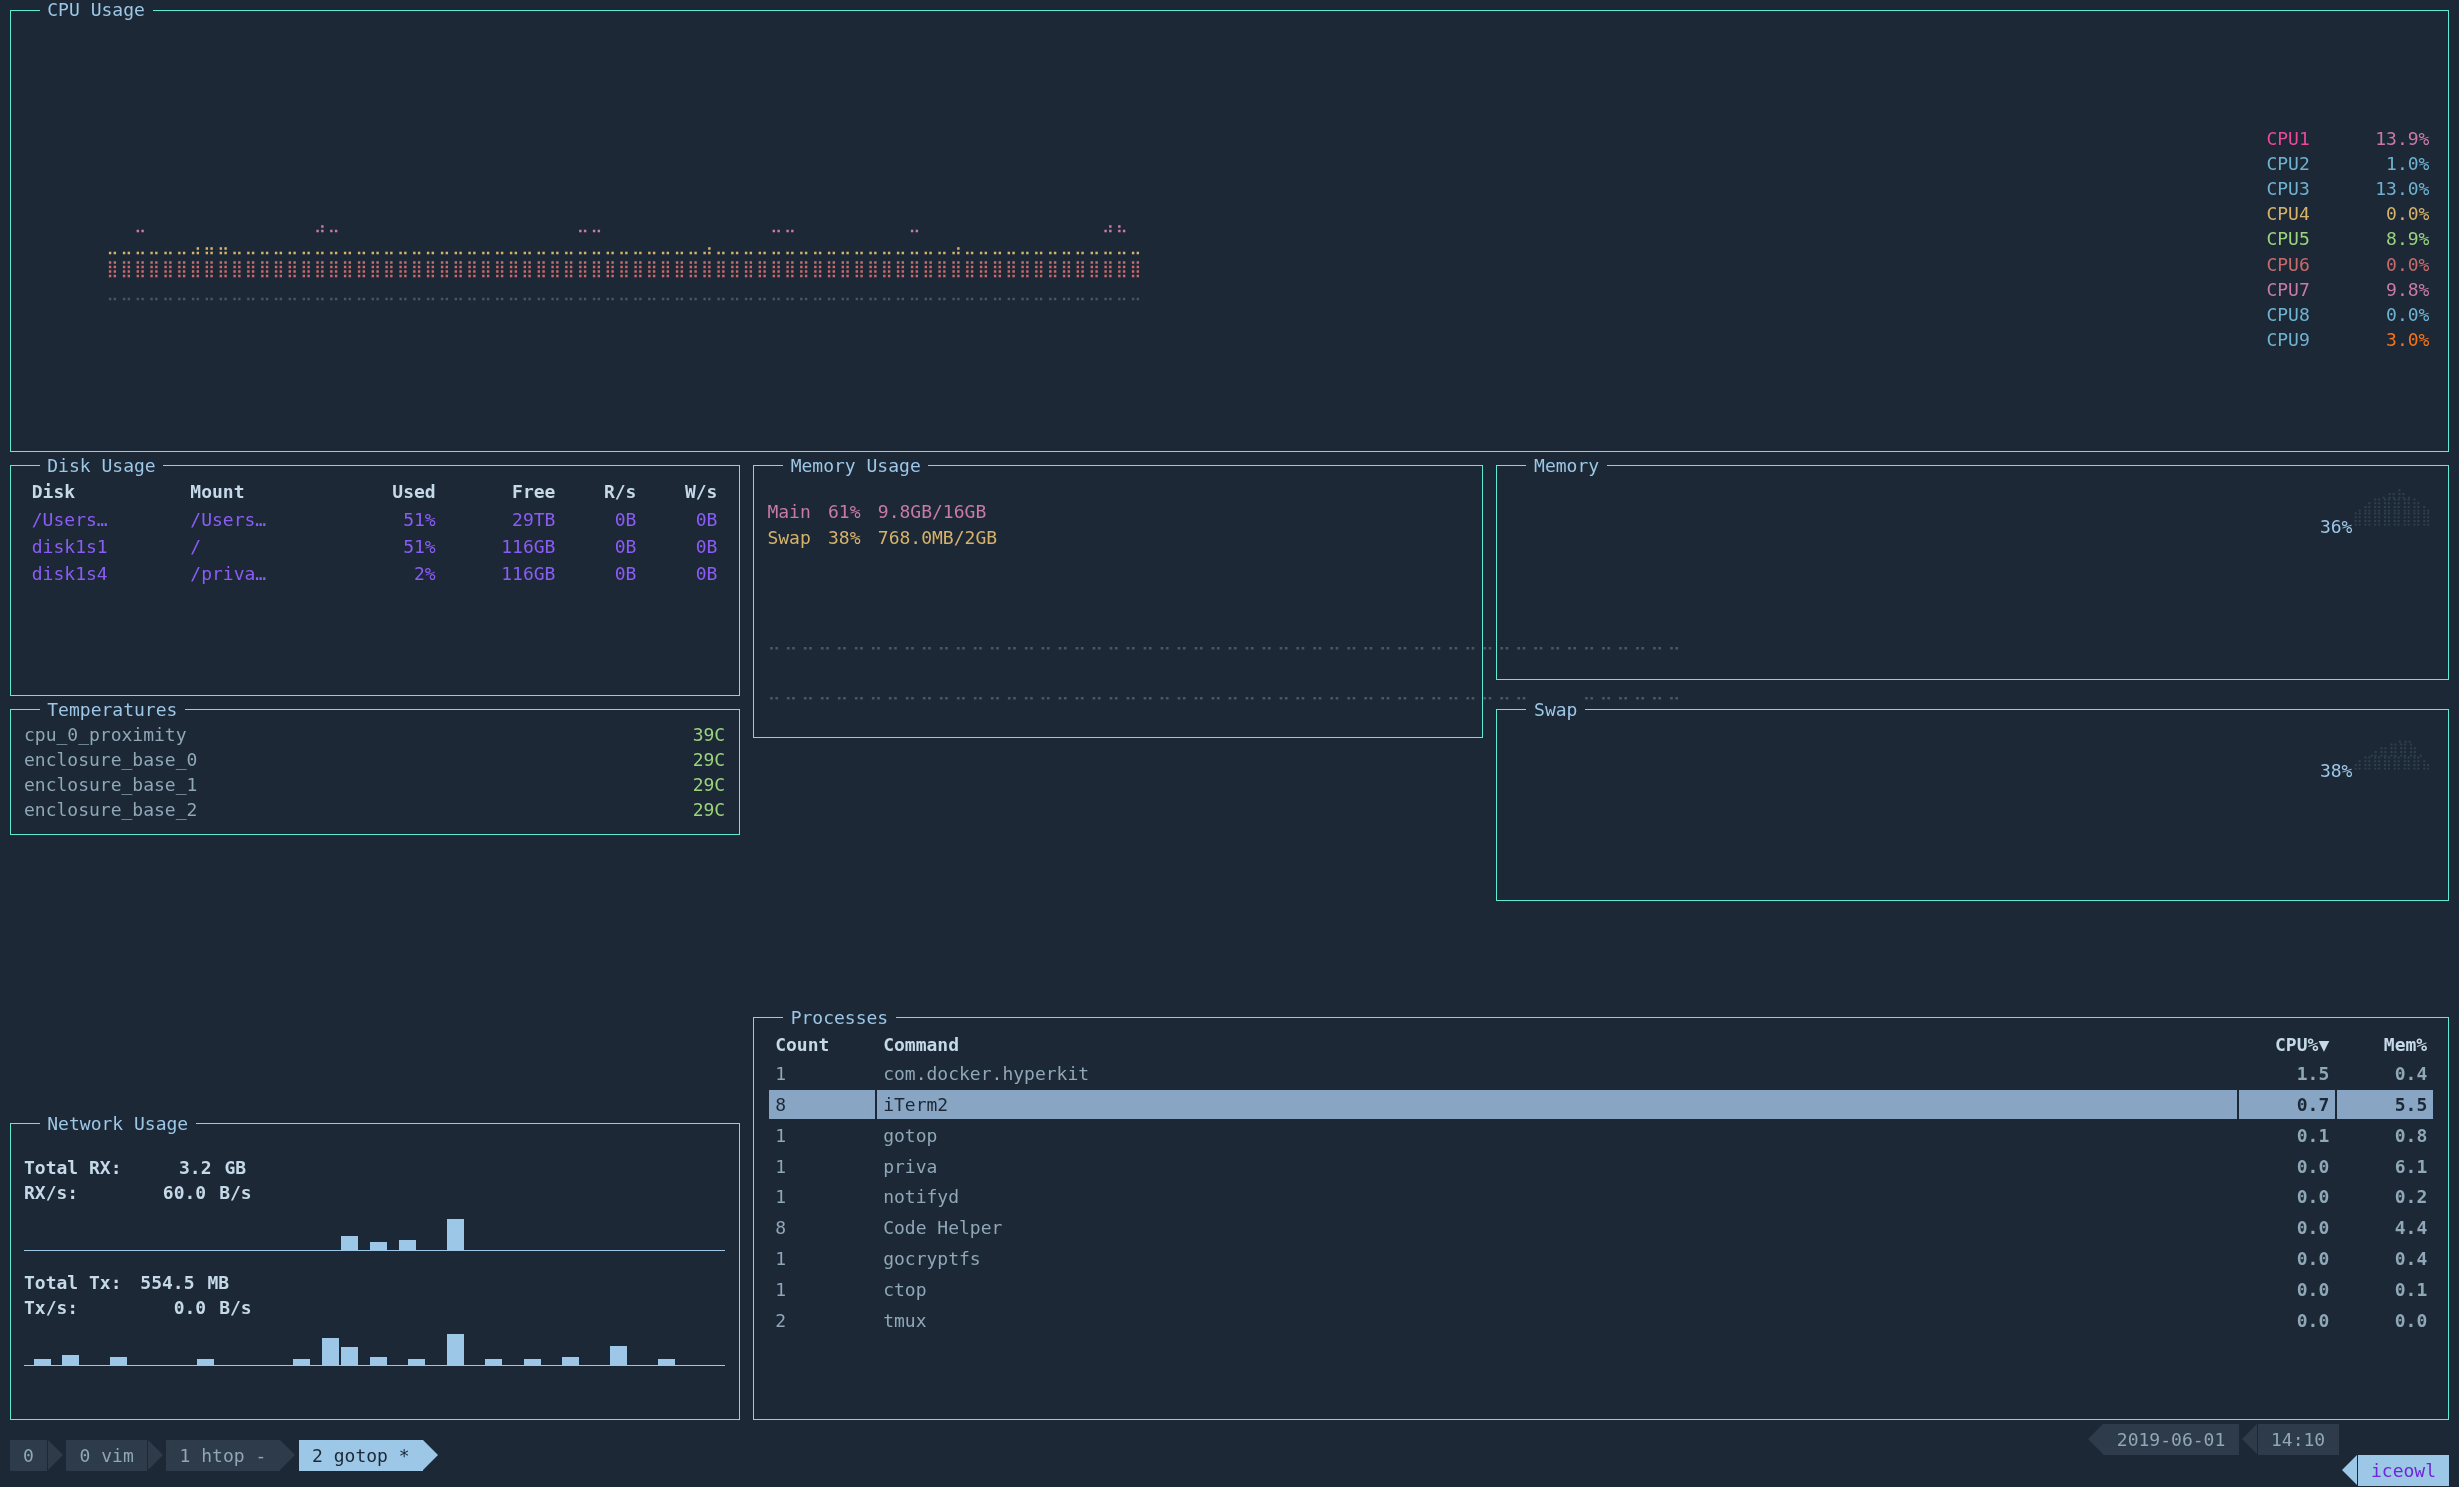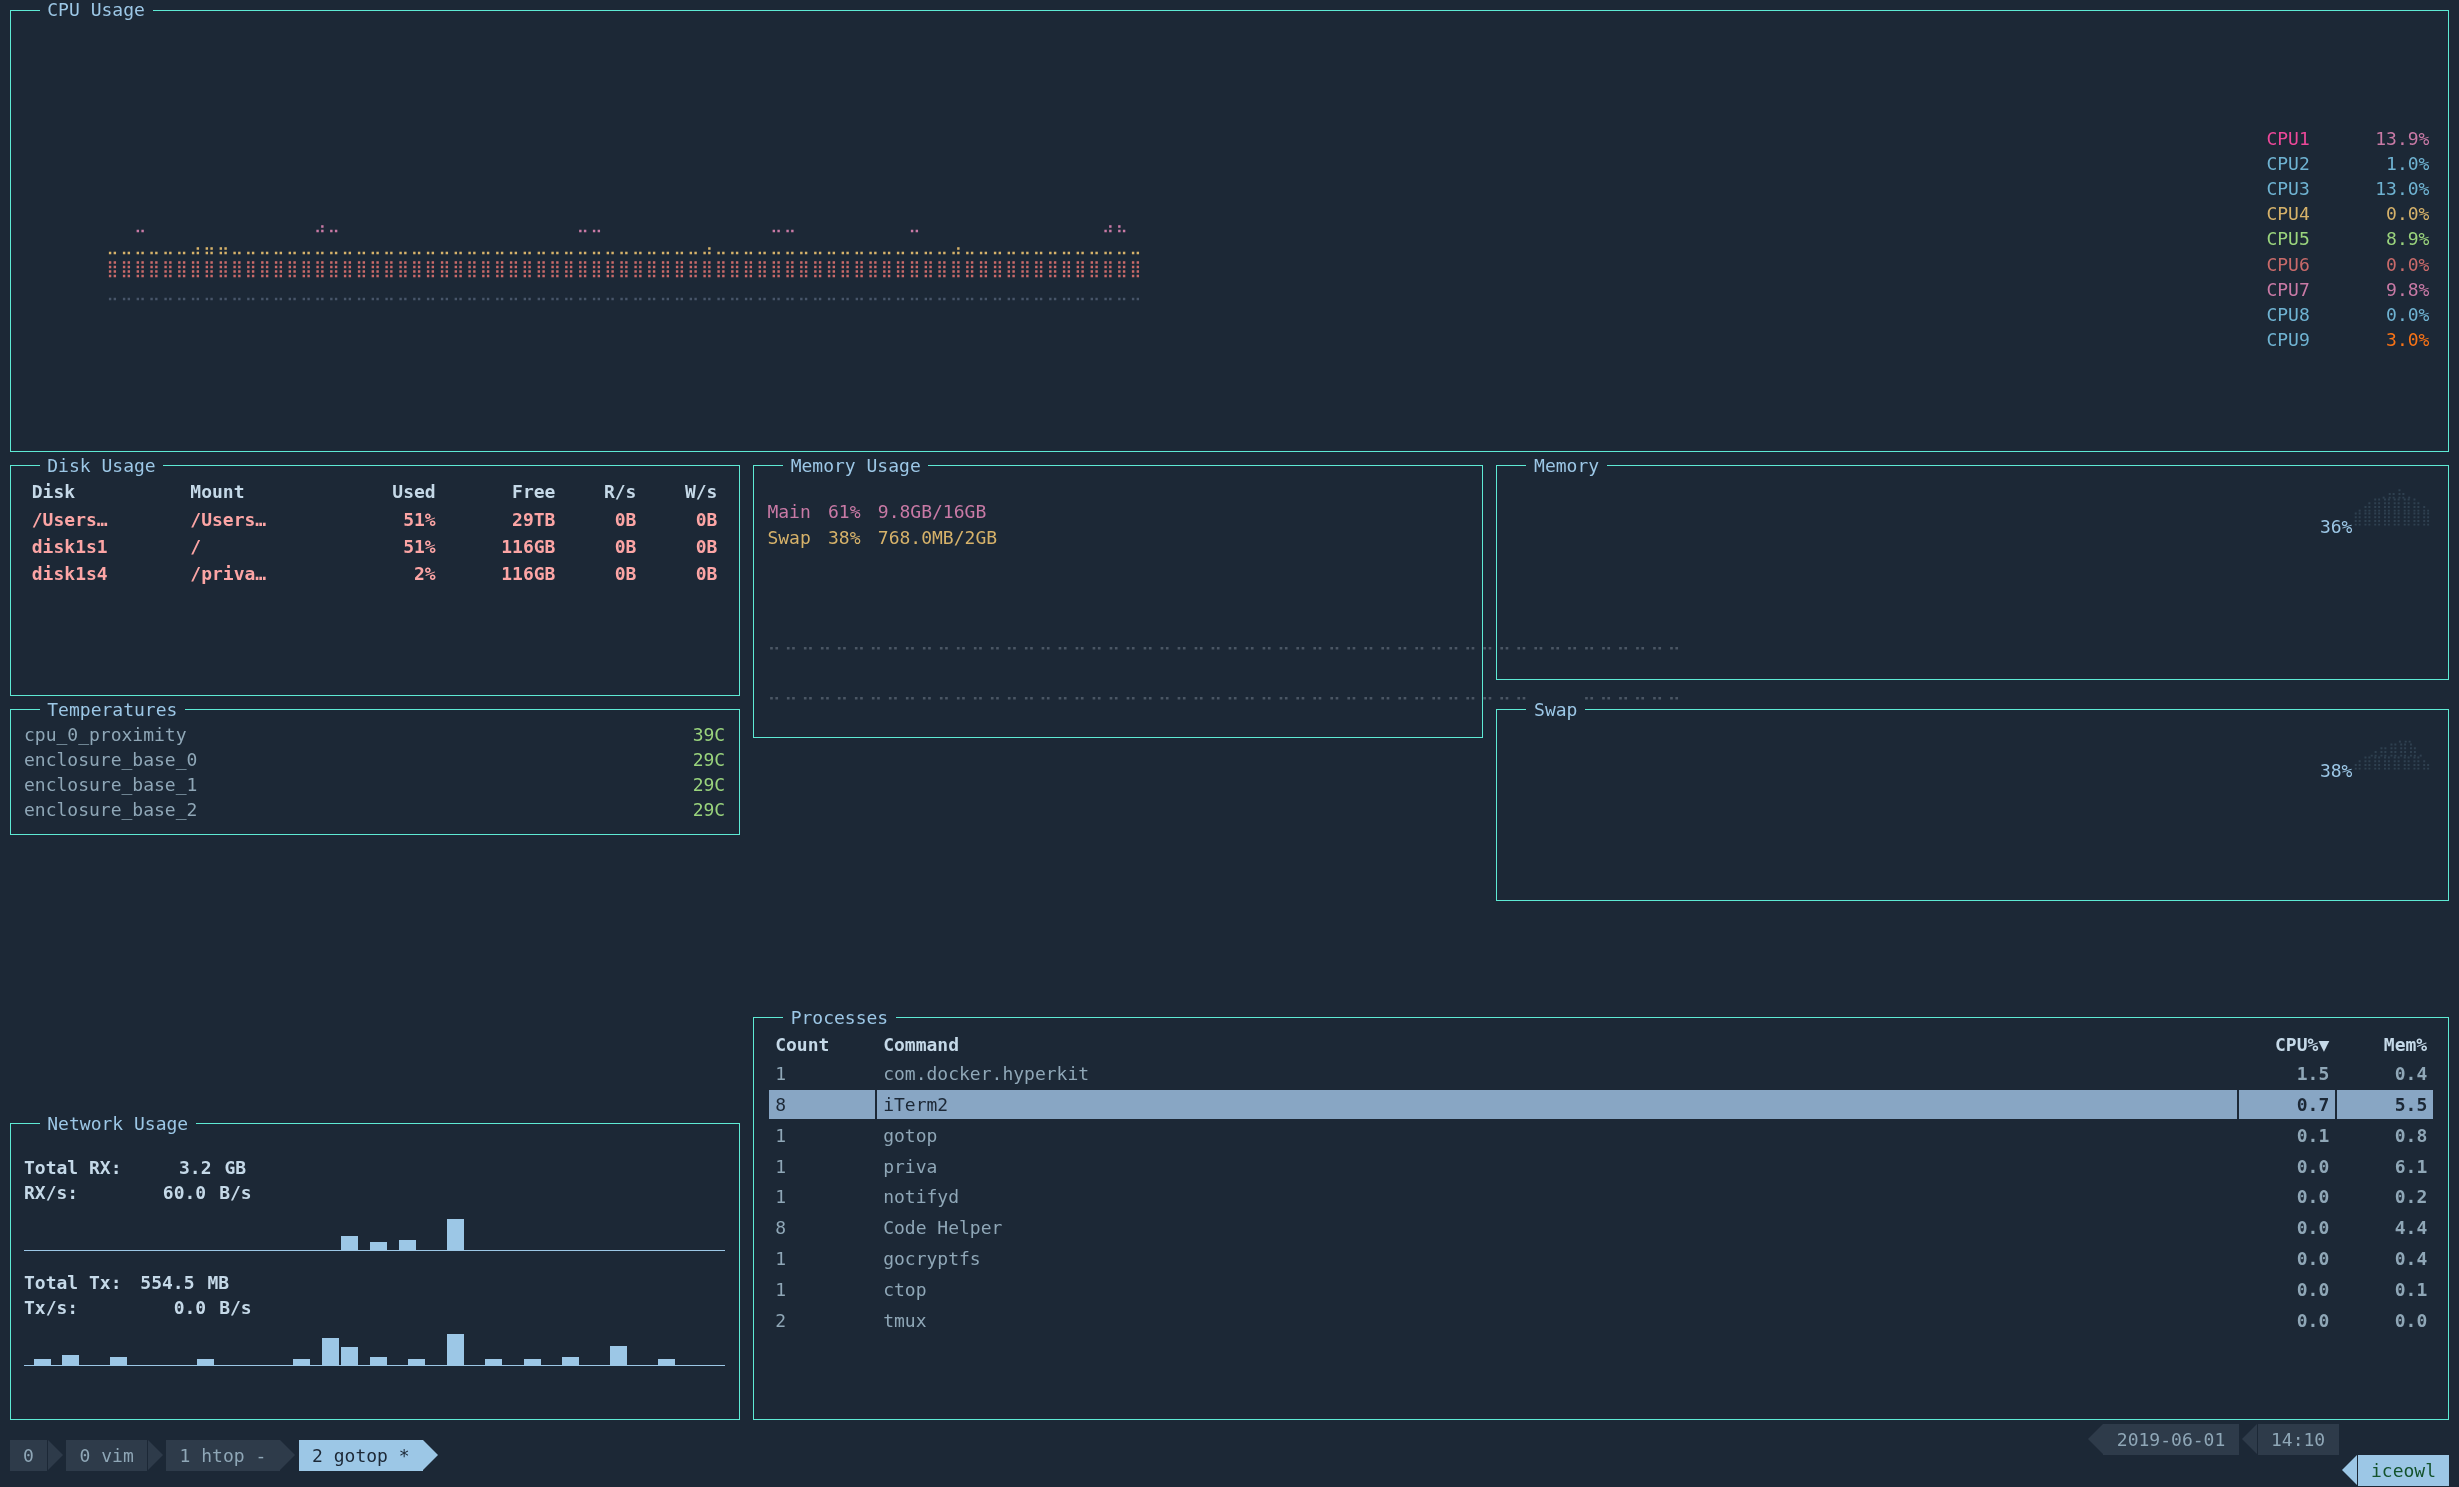--- a/index.html
+++ b/index.html
@@ -47,21 +47,21 @@
   
   .cpu-legend { position: absolute; right: 19px; top: 115px; }
   .cpu-legend-row { display: flex; gap: 19px; justify-content: flex-end; }
   .cpu-legend-row .name { width: 67px; }
   .cpu-legend-row .val { width: 77px; text-align: right; }
 
   
   .disk-table { width: 100%; }
   .disk-table th { font-weight: bold; color: #c5d9e8; text-align: right; padding: 0 5.8px;}
   .disk-table th:first-child, .disk-table th:nth-child(2) { text-align: left; }
-  .disk-table td { color: #fca5a5; padding: 0 5.8px; text-align: right; font-weight: bold; }
+  .disk-table td { color: #8b5cf6; padding: 0 5.8px; text-align: right; }
   .disk-table td:first-child, .disk-table td:nth-child(2) { text-align: left; }
   .truncate { white-space: nowrap; overflow: hidden; text-overflow: ellipsis; max-width: 115px; display:inline-block; vertical-align: bottom;}
 
   
   .temp-row { display: flex; justify-content: space-between; }
   .temp-val { color: #9ad47d; }
 
   
   .mem-row { display: flex; gap: 17.3px; }
   .mem-main { color: #c97aa6; }
@@ -111,21 +111,21 @@
   .seg.first { background: #2e3b4a; }
   .seg-right {
     display: inline-flex; align-items:center; height:31px; padding:0 13.4px;
     background: #2e3b4a; margin-left: 19px; position:relative;
   }
   .seg-right::before {
     content:''; position:absolute; left:-15.4px; top:0;
     border-right:15.4px solid #2e3b4a;
     border-top:15.4px solid transparent; border-bottom:15.4px solid transparent;
   }
-  .seg-right.hl { background:#9cc7e6; color:#14532d;margin-top:31px; }
+  .seg-right.hl { background:#9cc7e6; color:#6d28d9;margin-top:31px; }
   .seg-right.hl::before { border-right-color:#9cc7e6; }
 
   
   .cpu-graph { position:absolute; top:202px; left:96px; right:250px; color:#475569; letter-spacing:1.9px; font-size:16.3px; }
   .cpu-graph .line { white-space: nowrap; overflow: hidden; }
 </style>
 </head>
 <body>
 
 <div class="grid">

